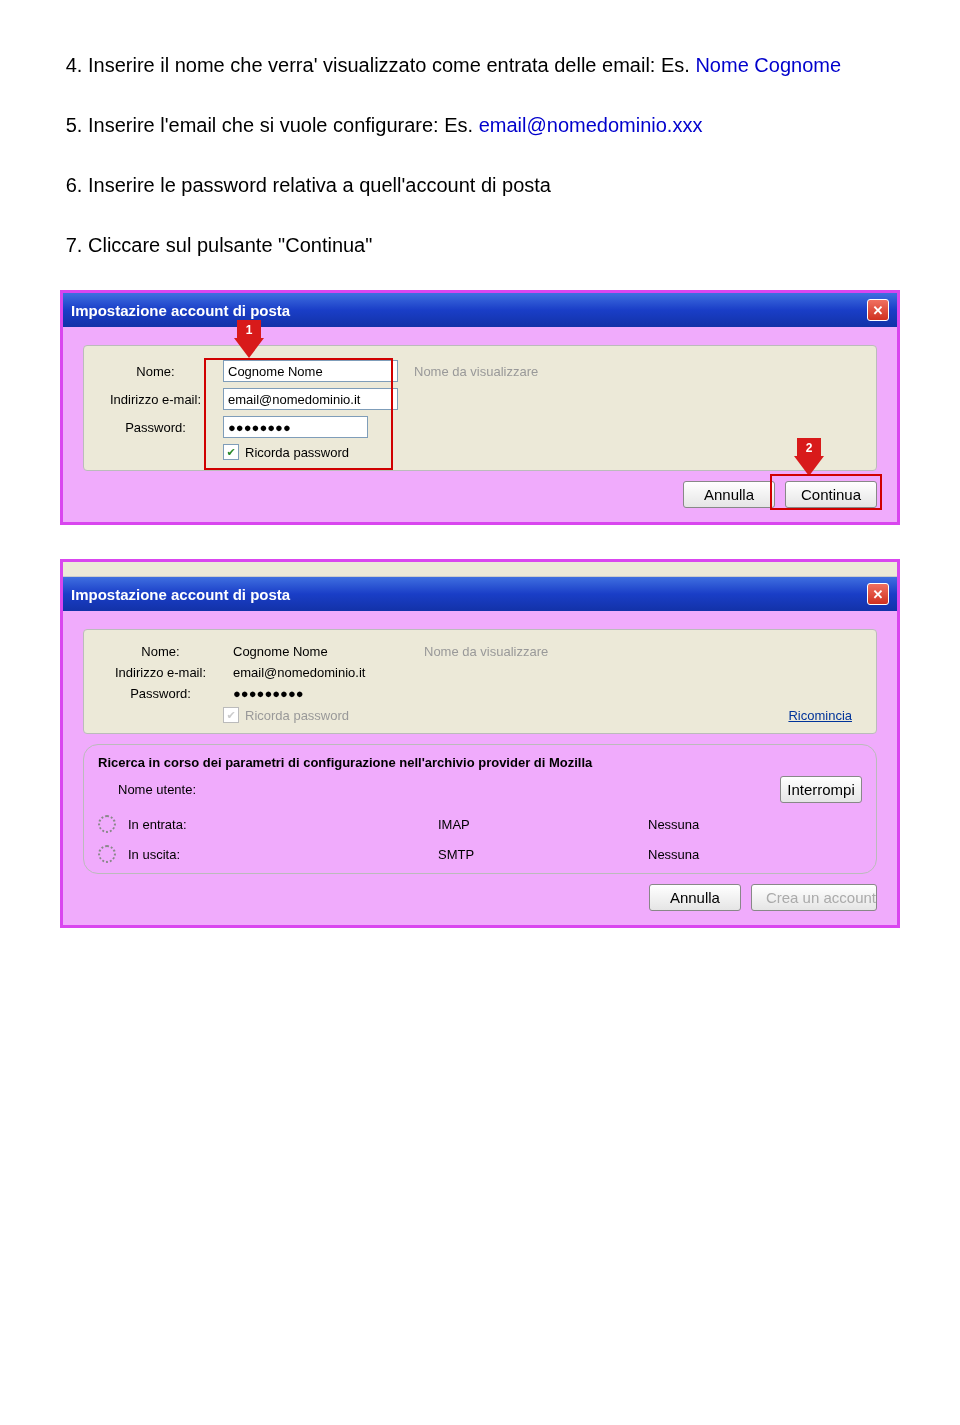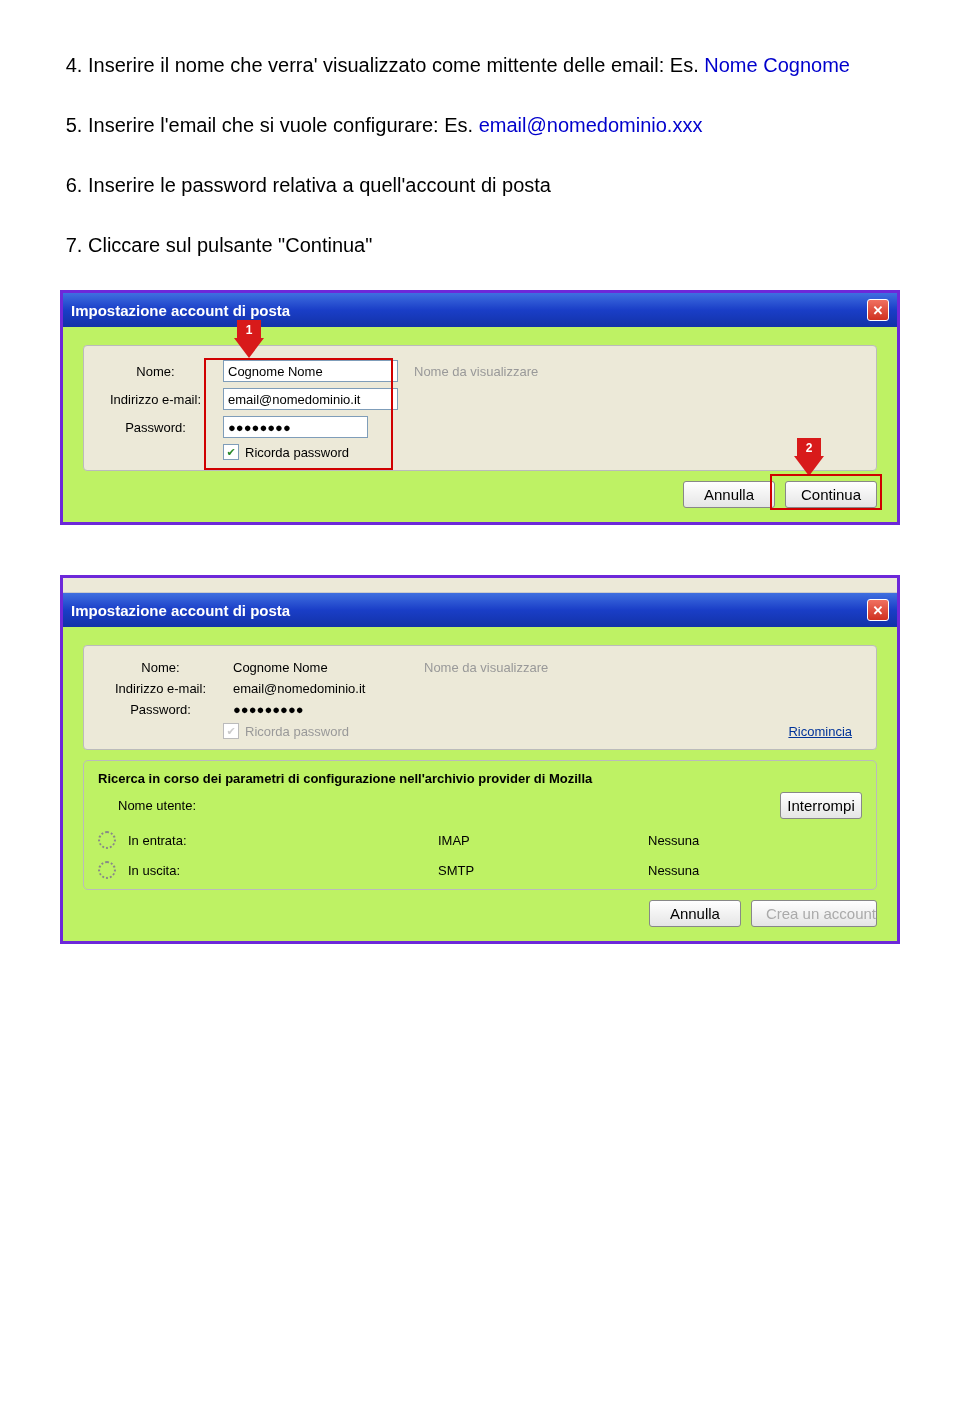--- a/index.html
+++ b/index.html
@@ -18,25 +18,25 @@
   margin: 0 0 30px 0;
 }
 ol li {
   margin-bottom: 30px;
   line-height: 1.5;
 }
 .blue { color: #0000CC; }
 
 
 .dialog {
-  border: 3px solid #6d28d9;
-  background: #bef264;
+  border: 3px solid #d946ef;
+  background: #f0abfc;
   font-family: Tahoma, Arial, sans-serif;
   font-size: 13px;
-  margin: 0 0 50px 0;
+  margin: 0 0 34px 0;
 }
 .titlebar {
   background: linear-gradient(to bottom,#3f6fe0 0%,#1a3ec7 50%,#1232a8 100%);
   color: #fff;
   font-weight: bold;
   font-size: 15px;
   padding: 6px 8px;
   display: flex;
   justify-content: space-between;
   align-items: center;
@@ -140,21 +140,21 @@
   border: 2px solid #d00000;
 }
 .frame1 { top: 12px; left: 120px; width: 185px; height: 108px; }
 .frame2 { bottom: -40px; right: -6px; width: 108px; height: 32px; }
 
 
 .form-panel2 .lbl { width: 125px; }
 .form-panel2 .val { font-size: 13px; }
 .searchbox {
   border: 1px solid #bbb;
-  border-radius: 5px;
+  border-radius: 15px;
   padding: 10px 14px;
   margin-top: 10px;
 }
 .searchbox .boldtxt { font-weight: bold; font-size: 13px; }
 .username-row {
   display: flex;
   justify-content: space-between;
   align-items: center;
   margin-top: 6px;
 }
@@ -183,21 +183,21 @@
   font-size: 11px;
   overflow: hidden;
   border-bottom: 1px solid #ccc;
 }
 </style>
 </head>
 <body>
 
 <ol start="4">
   <li>
-    <span>Inserire il nome che verra' visualizzato come mittente delle email: Es. </span>
+    <span>Inserire il nome che verra' visualizzato come entrata delle email: Es. </span>
     <span class="blue">Nome Cognome</span>
   </li>
   <li>
     <span>Inserire l'email che si vuole configurare: Es. </span>
     <span class="blue">email@nomedominio.xxx</span>
   </li>
   <li>
     <span>Inserire le password relativa a quell'account di posta</span>
   </li>
   <li>

